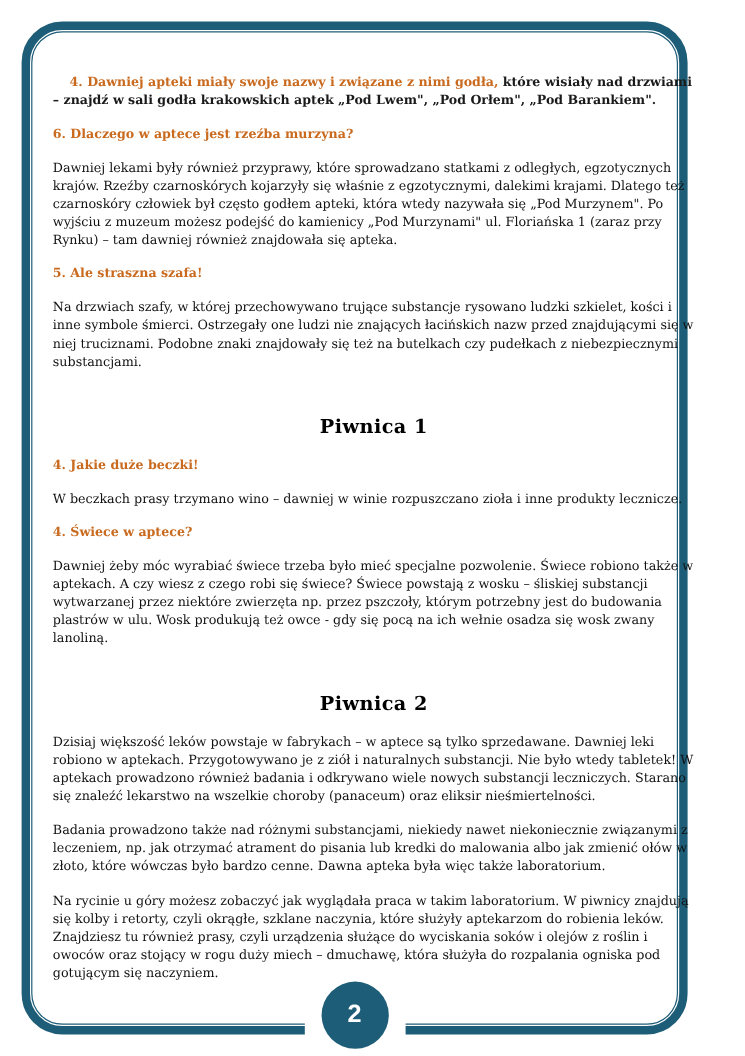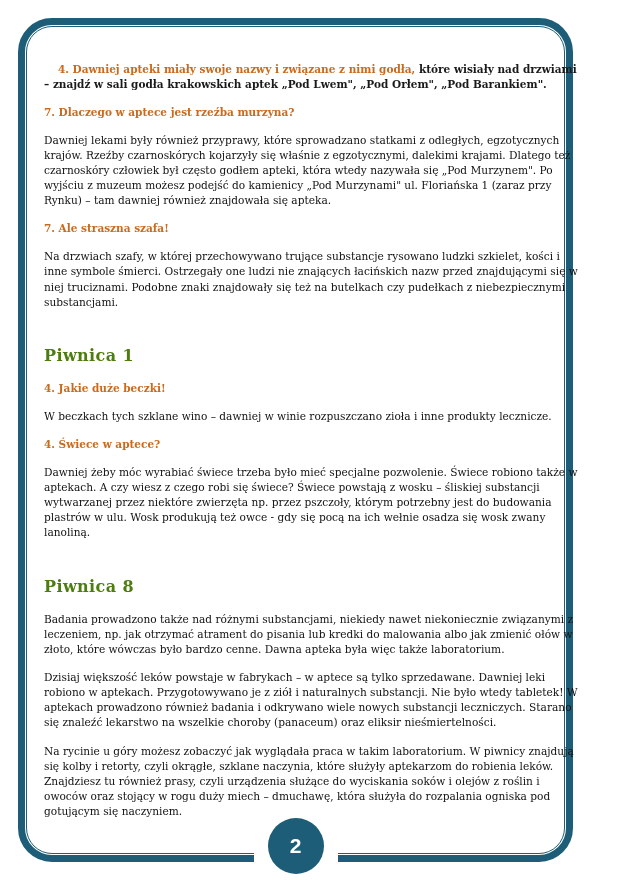--- a/index.html
+++ b/index.html
@@ -68,23 +68,24 @@
     color: #1a1a1a;
     font-weight: bold;
   }
   .body-text {
     color: #111111;
     font-size: 10.6px;
     line-height: 1.43;
     margin-bottom: 13px;
   }
   .section-title {
-    color: #4d7c0f;
+    color: #000000;
     font-weight: bold;
     font-size: 16px;
+    text-align: center;
     margin: 36px 0 16px 0;
     letter-spacing: 0.4px;
   }
   .gap-sm { height: 7px; }
 
   
   .page-number {
     position: absolute;
     left: 50%;
     transform: translateX(-50%);
@@ -123,59 +124,59 @@
 
   <div class="content">
 
     <p class="q indent">
       <span>4. Dawniej apteki miały swoje nazwy i związane z nimi godła,</span><span class="plain"> które wisiały nad drzwiami – znajdź w sali godła krakowskich aptek „Pod Lwem", „Pod Orłem", „Pod Barankiem".</span>
     </p>
 
     <div class="gap-sm"></div>
 
     <p class="q">
-      <span>7. Dlaczego w aptece jest rzeźba murzyna?</span>
+      <span>6. Dlaczego w aptece jest rzeźba murzyna?</span>
     </p>
 
     <div class="gap-sm"></div>
 
     <p class="body-text">Dawniej lekami były również przyprawy, które sprowadzano statkami z odległych, egzotycznych krajów. Rzeźby czarnoskórych kojarzyły się właśnie z egzotycznymi, dalekimi krajami. Dlatego też czarnoskóry człowiek był często godłem apteki, która wtedy nazywała się „Pod Murzynem". Po wyjściu z muzeum możesz podejść do kamienicy „Pod Murzynami" ul. Floriańska 1 (zaraz przy Rynku) – tam dawniej również znajdowała się apteka.</p>
 
     <p class="q">
-      <span>7. Ale straszna szafa!</span>
+      <span>5. Ale straszna szafa!</span>
     </p>
 
     <div class="gap-sm"></div>
 
     <p class="body-text">Na drzwiach szafy, w której przechowywano trujące substancje rysowano ludzki szkielet, kości i inne symbole śmierci. Ostrzegały one ludzi nie znających łacińskich nazw przed znajdującymi się w niej truciznami. Podobne znaki znajdowały się też na butelkach czy pudełkach z niebezpiecznymi substancjami.</p>
 
     <h2 class="section-title">Piwnica 1</h2>
 
     <p class="q">
       <span>4. Jakie duże beczki!</span>
     </p>
 
     <div class="gap-sm"></div>
 
-    <p class="body-text">W beczkach tych szklane wino – dawniej w winie rozpuszczano zioła i inne produkty lecznicze.</p>
+    <p class="body-text">W beczkach prasy trzymano wino – dawniej w winie rozpuszczano zioła i inne produkty lecznicze.</p>
 
     <p class="q">
       <span>4. Świece w aptece?</span>
     </p>
 
     <div class="gap-sm"></div>
 
     <p class="body-text">Dawniej żeby móc wyrabiać świece trzeba było mieć  specjalne pozwolenie. Świece robiono także w aptekach. A czy wiesz z czego robi się świece? Świece powstają z wosku – śliskiej substancji wytwarzanej przez niektóre zwierzęta np. przez pszczoły, którym potrzebny jest do budowania plastrów w ulu. Wosk produkują też owce - gdy się pocą na ich wełnie osadza się wosk zwany lanoliną.</p>
 
 
-    <h2 class="section-title">Piwnica 8</h2>
+    <h2 class="section-title">Piwnica 2</h2>
+
+    <p class="body-text">Dzisiaj większość leków powstaje w fabrykach – w aptece są tylko sprzedawane. Dawniej leki robiono w aptekach. Przygotowywano je z ziół i naturalnych substancji. Nie było wtedy tabletek! W aptekach prowadzono również badania i odkrywano wiele nowych substancji leczniczych. Starano się znaleźć lekarstwo na wszelkie choroby (panaceum) oraz eliksir nieśmiertelności.</p>
 
     <p class="body-text">Badania prowadzono także nad różnymi substancjami, niekiedy nawet niekoniecznie związanymi z leczeniem, np. jak otrzymać atrament do pisania lub kredki do malowania albo jak zmienić ołów w złoto, które wówczas było bardzo cenne.  Dawna apteka była więc także laboratorium.</p>
-
-    <p class="body-text">Dzisiaj większość leków powstaje w fabrykach – w aptece są tylko sprzedawane. Dawniej leki robiono w aptekach. Przygotowywano je z ziół i naturalnych substancji. Nie było wtedy tabletek! W aptekach prowadzono również badania i odkrywano wiele nowych substancji leczniczych. Starano się znaleźć lekarstwo na wszelkie choroby (panaceum) oraz eliksir nieśmiertelności.</p>
 
     <p class="body-text">Na rycinie u góry możesz zobaczyć jak wyglądała praca w takim laboratorium. W piwnicy znajdują się kolby i retorty, czyli okrągłe, szklane naczynia, które służyły aptekarzom do robienia leków. Znajdziesz tu również prasy, czyli urządzenia służące do wyciskania soków i olejów z roślin i owoców oraz stojący w rogu duży miech – dmuchawę, która służyła do rozpalania ogniska pod gotującym się naczyniem.</p>
 
   </div>
 
   <div class="page-number-mask"></div>
   <div class="page-number">2</div>
 
 </div>
 

